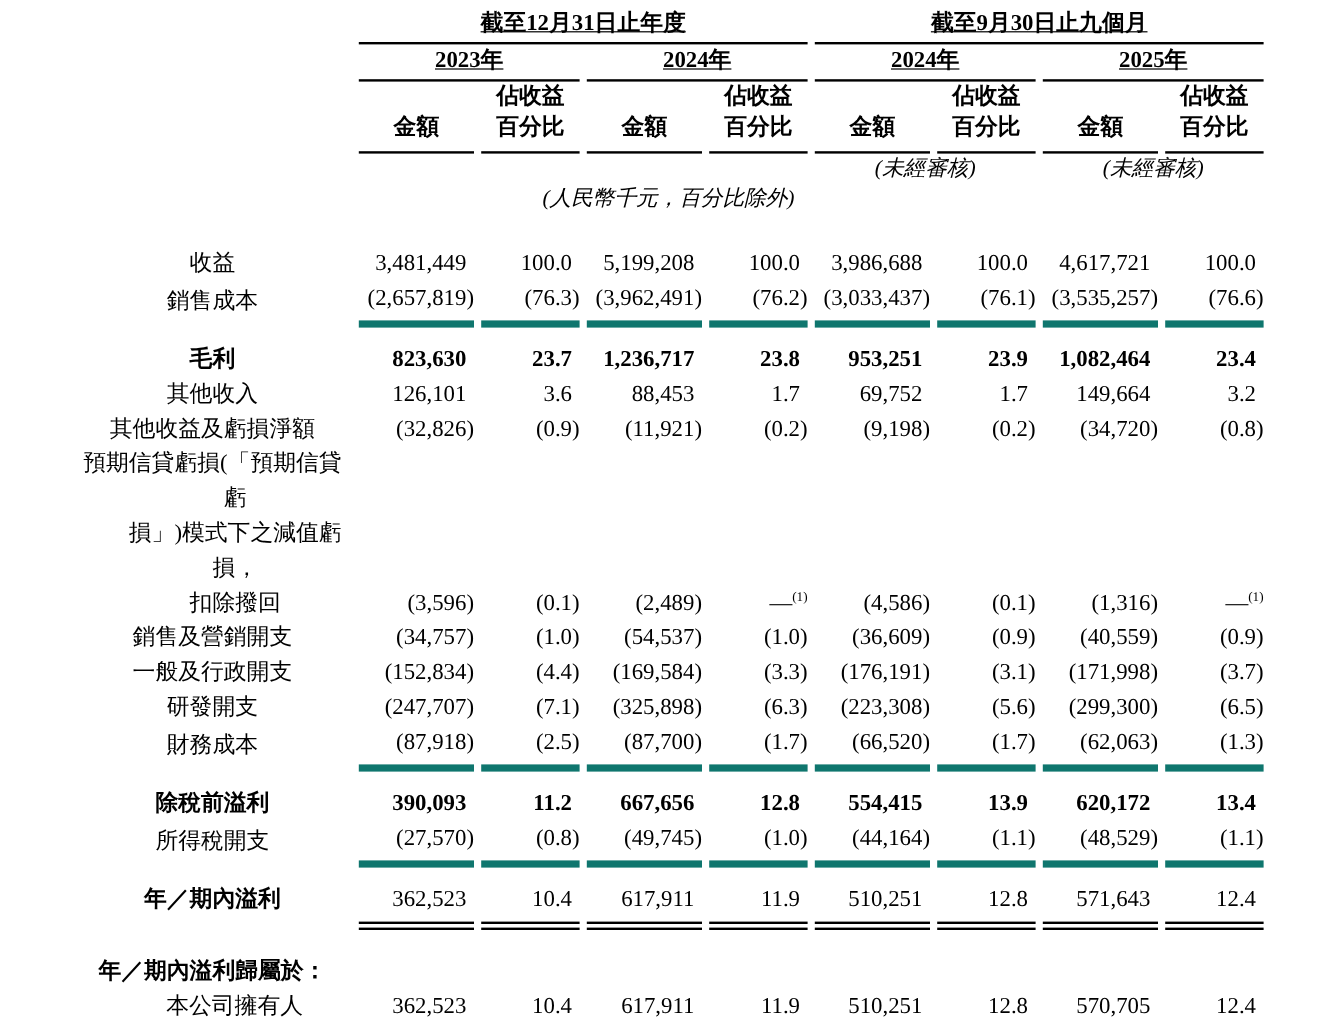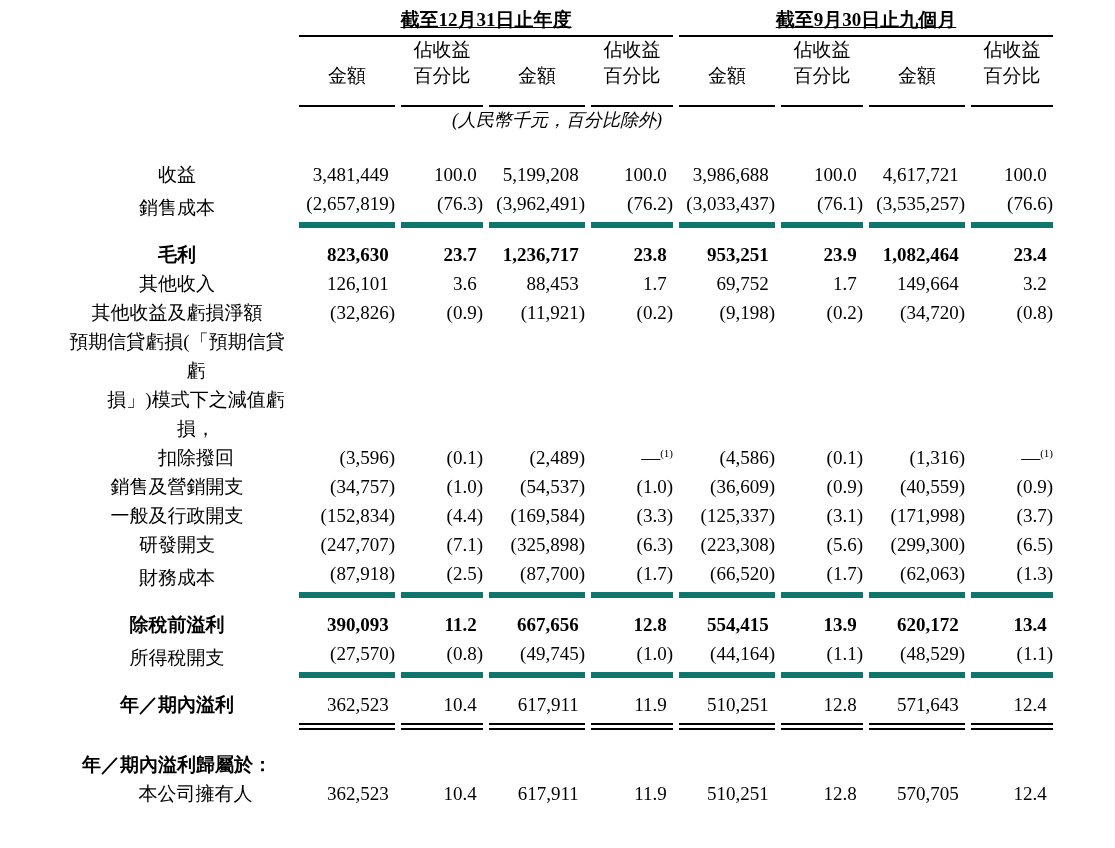--- a/index.html
+++ b/index.html
@@ -6,33 +6,33 @@
   body{
     width:1115px;height:848px;background:#ffffff;color:#000;
     font-family:"Liberation Serif","DejaVu Serif",serif;
     position:relative;overflow:hidden;
   }
   .sheet{position:absolute;left:55px;top:6px;}
   table{border-collapse:separate;border-spacing:6px 0;table-layout:fixed;width:1004px;}
   td,th{padding:0;font-size:19px;line-height:29px;vertical-align:bottom;font-weight:normal;}
   
   th.grp,th.yr{font-weight:bold;text-align:center;border-bottom:2px solid #000;padding-bottom:1px;line-height:28px;text-decoration:underline;}
-  th.colh{font-weight:normal;text-align:center;border-bottom:2px solid #000;padding-bottom:16px;line-height:26px;vertical-align:bottom;}
+  th.colh{font-weight:bold;text-align:center;border-bottom:2px solid #000;padding-bottom:6px;line-height:26px;vertical-align:bottom;}
   .note{font-style:italic;font-weight:normal;text-align:center;font-size:18px;line-height:24px;}
   .unitnote{line-height:27px;}
   
   td.lbl{text-align:center;}
   td.val{text-align:right;}
   .b{font-weight:bold;}
   .ind{padding-left:37px;}
   .hang{padding-left:38px;text-indent:-38px;white-space:pre-line;}
   .ph{visibility:hidden;}
   sup{font-size:11px;line-height:0;vertical-align:super;}
   tr.rule-single td.val{border-bottom:6px solid #0f766e;padding-bottom:4px;}
-  tr.rule-single td.lbl{padding-bottom:6px;}
+  tr.rule-single td.lbl{padding-bottom:6px;font-family:Liberation Mono, monospace;}
   tr.rule-double td.val{border-bottom:7px double #000;padding-bottom:4px;}
   tr.rule-double td.lbl{padding-bottom:11px;}
   tr.spacer td{height:12px;line-height:12px;font-size:1px;}
   tr.spacer.lg td{height:20px;}
   tr.spacer.xl td{height:26px;}
 </style>
 </head>
 <body>
 
 <div class="sheet">
@@ -49,28 +49,40 @@
         <col style="width:82px">
     </colgroup>
     <thead>
       <tr>
         <td></td>
         <th class="grp" colspan="4">截至12月31日止年度</th>
         <th class="grp" colspan="4">截至9月30日止九個月</th>
       </tr>
       <tr>
         <td></td>
-        <th class="colh">金額</th>
-        <th class="colh"><span>佔收益</span><br><span>百分比</span></th>
-        <th class="colh">金額</th>
-        <th class="colh"><span>佔收益</span><br><span>百分比</span></th>
-        <th class="colh">金額</th>
-        <th class="colh"><span>佔收益</span><br><span>百分比</span></th>
-        <th class="colh">金額</th>
-        <th class="colh"><span>佔收益</span><br><span>百分比</span></th>
+        <th class="yr" colspan="2">2023年</th>
+        <th class="yr" colspan="2">2024年</th>
+        <th class="yr" colspan="2">2024年</th>
+        <th class="yr" colspan="2">2025年</th>
+      </tr>
+      <tr>
+        <td></td>
+        <th class="colh">金額</th>
+        <th class="colh"><span>佔收益</span><br><span>百分比</span></th>
+        <th class="colh">金額</th>
+        <th class="colh"><span>佔收益</span><br><span>百分比</span></th>
+        <th class="colh">金額</th>
+        <th class="colh"><span>佔收益</span><br><span>百分比</span></th>
+        <th class="colh">金額</th>
+        <th class="colh"><span>佔收益</span><br><span>百分比</span></th>
+      </tr>
+      <tr>
+        <td colspan="5"></td>
+        <th class="note" colspan="2">(未經審核)</th>
+        <th class="note" colspan="2">(未經審核)</th>
       </tr>
       <tr>
         <th class="note unitnote" colspan="9">(人民幣千元，百分比除外)</th>
       </tr>
     </thead>
     <tbody>
         <tr class="spacer xl">
           <td colspan="9"></td>
         </tr>
         <tr>
@@ -154,21 +166,21 @@
           <td class="val">(0.9)</td>
           <td class="val">(40,559)</td>
           <td class="val">(0.9)</td>
         </tr>
         <tr>
           <td class="lbl">一般及行政開支</td>
           <td class="val">(152,834)</td>
           <td class="val">(4.4)</td>
           <td class="val">(169,584)</td>
           <td class="val">(3.3)</td>
-          <td class="val">(125,337)</td>
+          <td class="val">(176,191)</td>
           <td class="val">(3.1)</td>
           <td class="val">(171,998)</td>
           <td class="val">(3.7)</td>
         </tr>
         <tr>
           <td class="lbl">研發開支</td>
           <td class="val">(247,707)</td>
           <td class="val">(7.1)</td>
           <td class="val">(325,898)</td>
           <td class="val">(6.3)</td>

